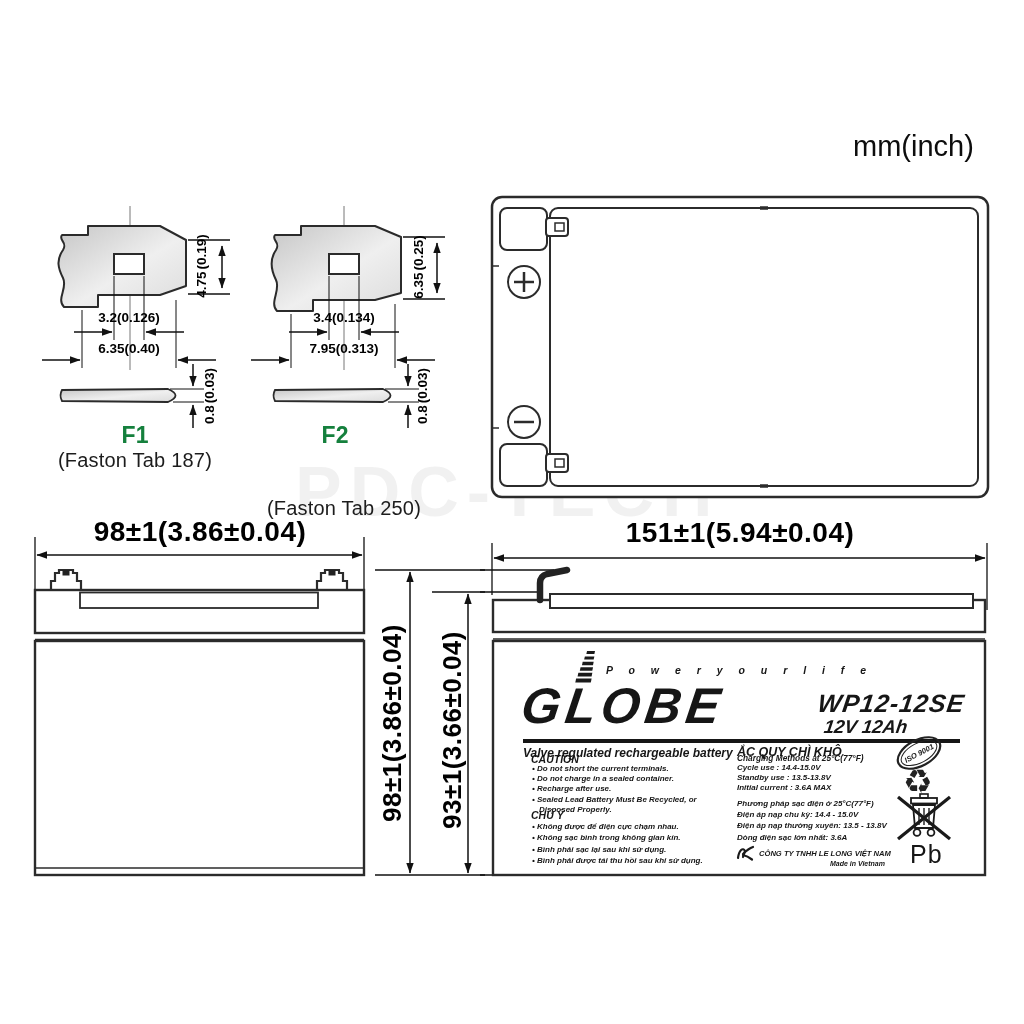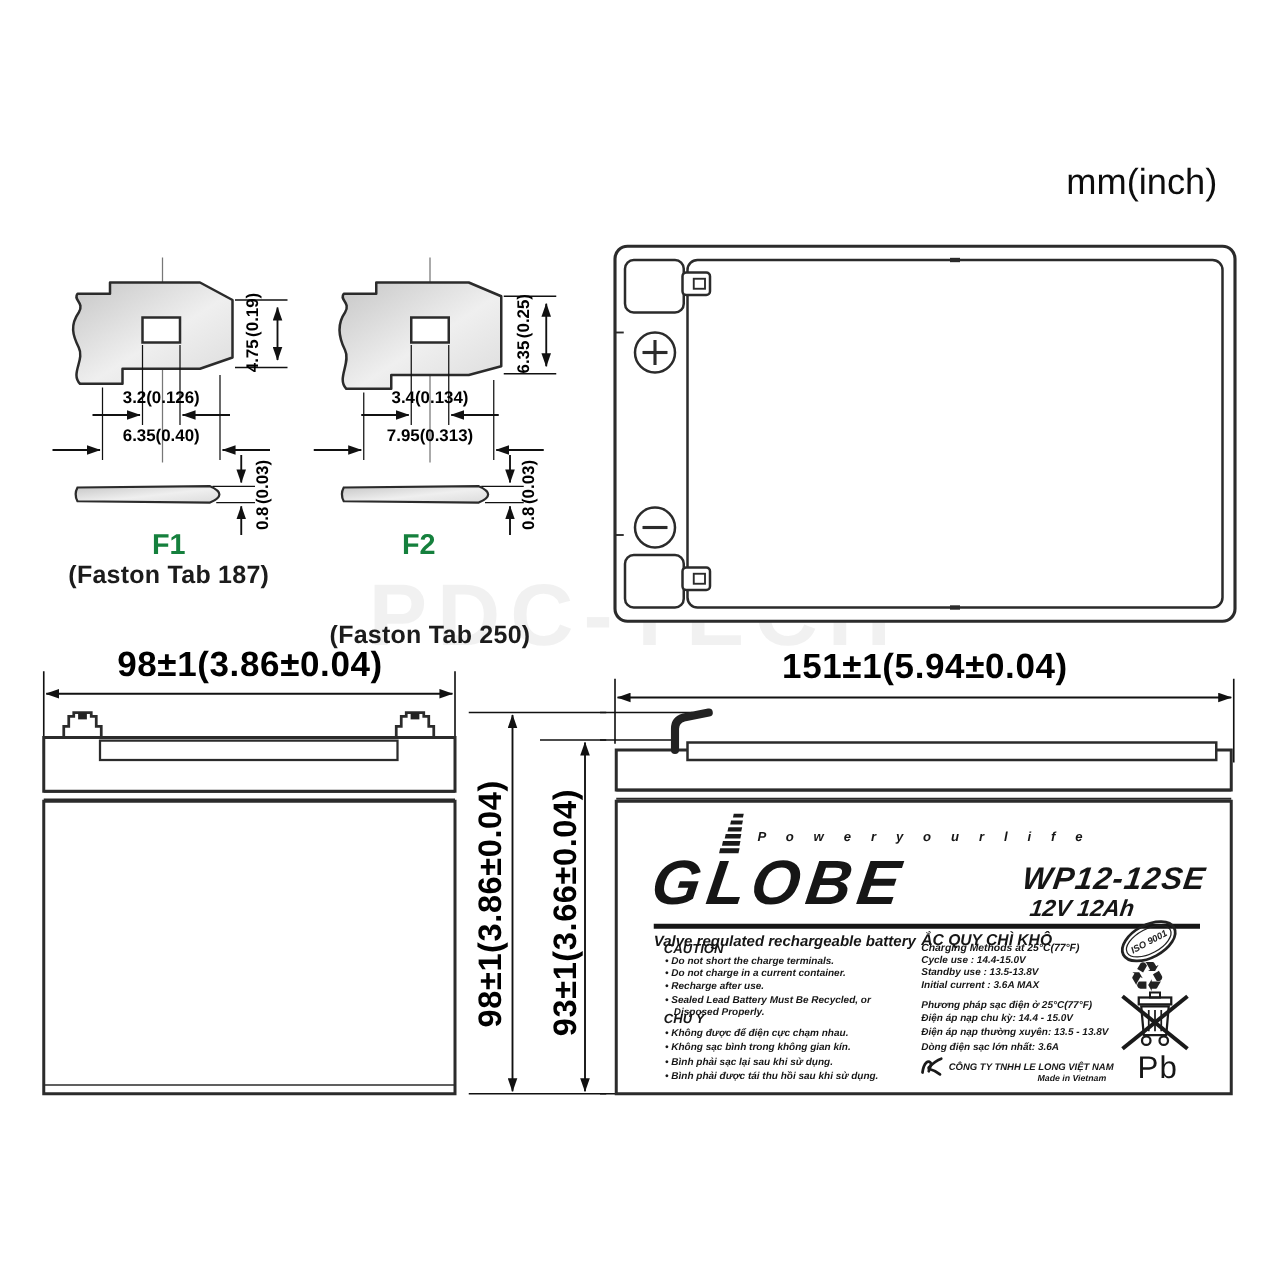--- a/index.html
+++ b/index.html
@@ -8,21 +8,21 @@
   .abs{position:absolute;}
   svg{position:absolute;overflow:visible;}
   
   .dim-xl{font-size:28px;font-weight:bold;letter-spacing:0.5px;text-align:center;color:#000;}
   .dim-sm{font-size:13.5px;font-weight:bold;text-align:center;color:#000;}
   .rot{display:flex;flex-direction:row;align-items:center;justify-content:center;
        transform:rotate(-90deg);gap:2px;}
   .rot-xl{transform:rotate(-90deg);text-align:center;}
   .rot .v{font-size:13.5px;font-weight:bold;line-height:14px;color:#000;}
   .f-title{font-size:23px;font-weight:bold;text-align:center;color:#15803d;}
-  .f-cap{font-size:20px;font-weight:bold;text-align:center;color:#1c1c1c;letter-spacing:0.2px;}
+  .f-cap{font-size:20px;font-weight:normal;text-align:center;color:#1c1c1c;letter-spacing:0.2px;}
   .units{font-size:29px;color:#0d0d0d;}
   .watermark{font-size:70px;font-weight:bold;letter-spacing:8px;color:rgba(60,60,60,0.07);}
   
   .lbl{font-style:italic;color:#161616;}
   .tagline{font-size:10.5px;font-weight:bold;letter-spacing:6.5px;white-space:nowrap;}
   .brand{font-size:50px;font-weight:bold;letter-spacing:5px;transform:skewX(-8deg);line-height:48px;white-space:nowrap;}
   .model{font-size:25px;font-weight:bold;transform:skewX(-8deg);letter-spacing:1px;white-space:nowrap;}
   .rating{font-size:18.5px;font-weight:bold;transform:skewX(-8deg);white-space:nowrap;}
   .divider{background:#161616;}
   .type-en{font-size:12px;font-weight:bold;white-space:nowrap;}
@@ -250,22 +250,22 @@
   <div class="abs lbl tagline" style="left:606px;top:664px;">P o w e r   y o u r   l i f e</div>
   <div class="abs lbl brand" style="left:522px;top:682px;">GLOBE</div>
   <div class="abs lbl model" style="left:818px;top:689px;">WP12-12SE</div>
   <div class="abs lbl rating" style="left:824px;top:716px;">12V 12Ah</div>
   <div class="abs divider" style="left:523px;top:739px;width:437px;height:3.5px;"></div>
   <div class="abs lbl type-en" style="left:523px;top:746px;">Valve regulated rechargeable battery</div>
   <div class="abs lbl type-vi" style="left:737px;top:745px;text-align:center;">ẮC QUY CHÌ KHÔ</div>
 
   <div class="abs lbl sec-title" style="left:531px;top:753px;text-align:right;">CAUTION</div>
   <ul class="abs lbl tiny-list cau" style="left:532px;top:764px;">
-    <li>Do not short the charge terminals.</li>
-    <li>Do not charge in a current container.</li>
+    <li>Do not short the current terminals.</li>
+    <li>Do not charge in a sealed container.</li>
     <li>Recharge after use.</li>
     <li>Sealed Lead Battery Must Be Recycled, or Disposed Properly.</li>
   </ul>
   <div class="abs lbl sec-title" style="left:531px;top:809px;">CHÚ Ý</div>
   <ul class="abs lbl tiny-list note" style="left:532px;top:821px;">
     <li>Không được để điện cực chạm nhau.</li>
     <li>Không sạc bình trong không gian kín.</li>
     <li>Bình phải sạc lại sau khi sử dụng.</li>
     <li>Bình phải được tái thu hồi sau khi sử dụng.</li>
   </ul>

